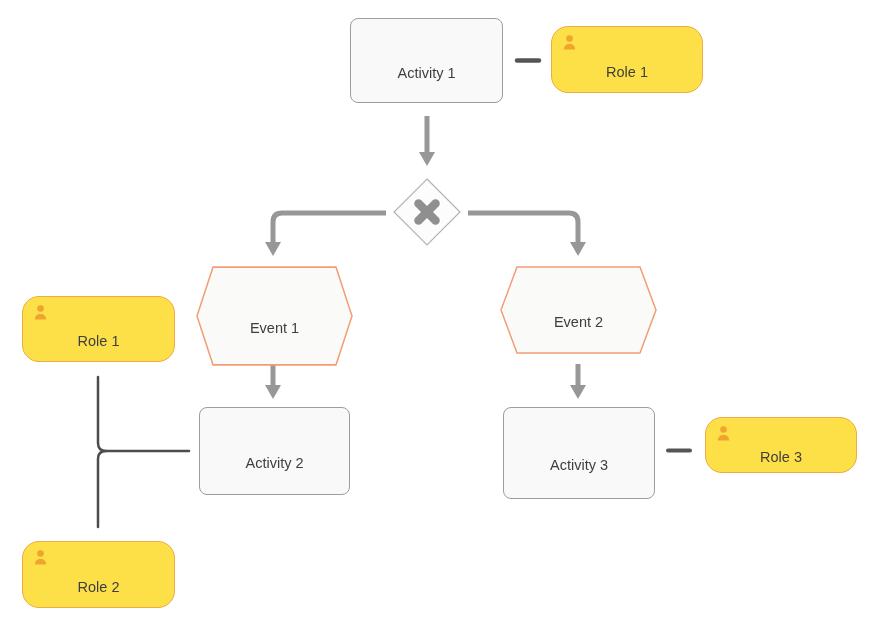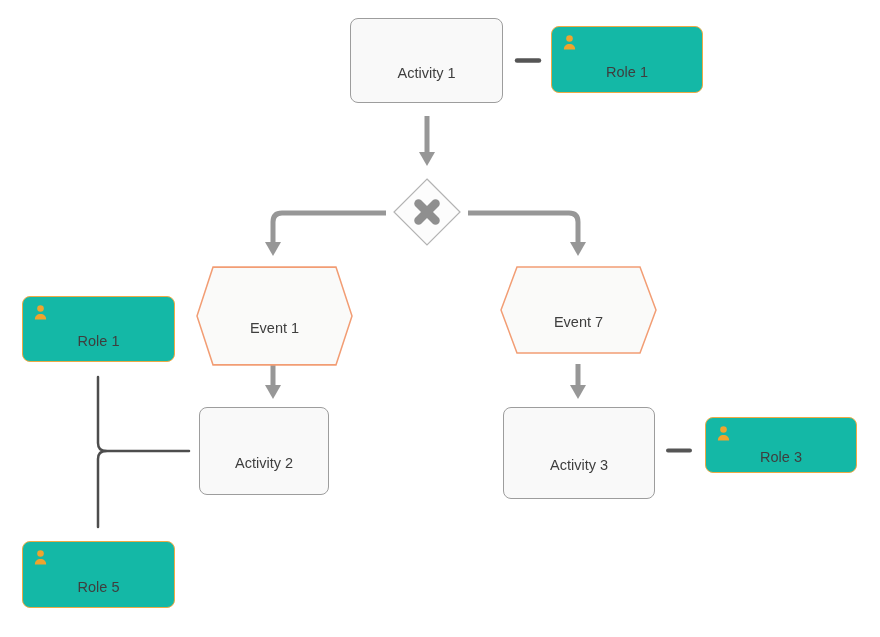--- a/index.html
+++ b/index.html
@@ -24,23 +24,23 @@
     justify-content: center;
     font-size: 14.5px;
     color: #3e3e3e;
   }
   .activity {
     background: #f9f9f9;
     border: 1.5px solid #9d9d9d;
     border-radius: 8px;
   }
   .role {
-    background: #14b8a6;
+    background: #fde047;
     border: 1.5px solid #edaa45;
-    border-radius: 8px;
+    border-radius: 17px;
   }
   .shape-svg {
     position: absolute;
     left: 0; top: 0;
     width: 100%; height: 100%;
   }
   .shape-label {
     position: relative;
     z-index: 1;
     margin-top: 24px;
@@ -122,24 +122,24 @@
     <svg class="shape-svg" viewBox="0 0 157 88" preserveAspectRatio="none">
       <polygon points="1,44 17,1 140,1 156,44 140,87 17,87" fill="#fafaf9" stroke="#f29d74" stroke-width="1.5"></polygon>
     </svg>
     <span class="shape-label">Event 1</span>
   </div>
 
   <div class="node" style="left:500px; top:266px; width:157px; height:88px;">
     <svg class="shape-svg" viewBox="0 0 157 88" preserveAspectRatio="none">
       <polygon points="1,44 17,1 140,1 156,44 140,87 17,87" fill="#fafaf9" stroke="#f29d74" stroke-width="1.5"></polygon>
     </svg>
-    <span class="shape-label">Event 7</span>
+    <span class="shape-label">Event 2</span>
   </div>
 
-  <div class="node activity" style="left:199px; top:407px; width:130px; height:88px;text-align:center;">
+  <div class="node activity" style="left:199px; top:407px; width:151px; height:88px;text-align:center;">
     <span class="shape-label">Activity 2</span>
   </div>
 
   <div class="node activity" style="left:503px; top:407px; width:152px; height:92px;">
     <span class="shape-label">Activity 3</span>
   </div>
 
   <div class="node role" style="left:22px; top:296px; width:153px; height:66px;">
     <span class="person-icon">
       <svg viewBox="0 0 16 16">
@@ -150,21 +150,21 @@
     <span class="shape-label">Role 1</span>
   </div>
 
   <div class="node role" style="left:22px; top:541px; width:153px; height:67px;">
     <span class="person-icon">
       <svg viewBox="0 0 16 16">
         <circle cx="8" cy="4.3" r="3.1" fill="#efa42e"></circle>
         <path d="M2.7,14.6 v-0.4 c0,-3 2.2,-4.9 5.3,-4.9 s5.3,1.9 5.3,4.9 v0.4 z" fill="#efa42e"></path>
       </svg>
     </span>
-    <span class="shape-label">Role 5</span>
+    <span class="shape-label">Role 2</span>
   </div>
 
   <div class="node role" style="left:705px; top:417px; width:152px; height:56px;">
     <span class="person-icon">
       <svg viewBox="0 0 16 16">
         <circle cx="8" cy="4.3" r="3.1" fill="#efa42e"></circle>
         <path d="M2.7,14.6 v-0.4 c0,-3 2.2,-4.9 5.3,-4.9 s5.3,1.9 5.3,4.9 v0.4 z" fill="#efa42e"></path>
       </svg>
     </span>
     <span class="shape-label">Role 3</span>

